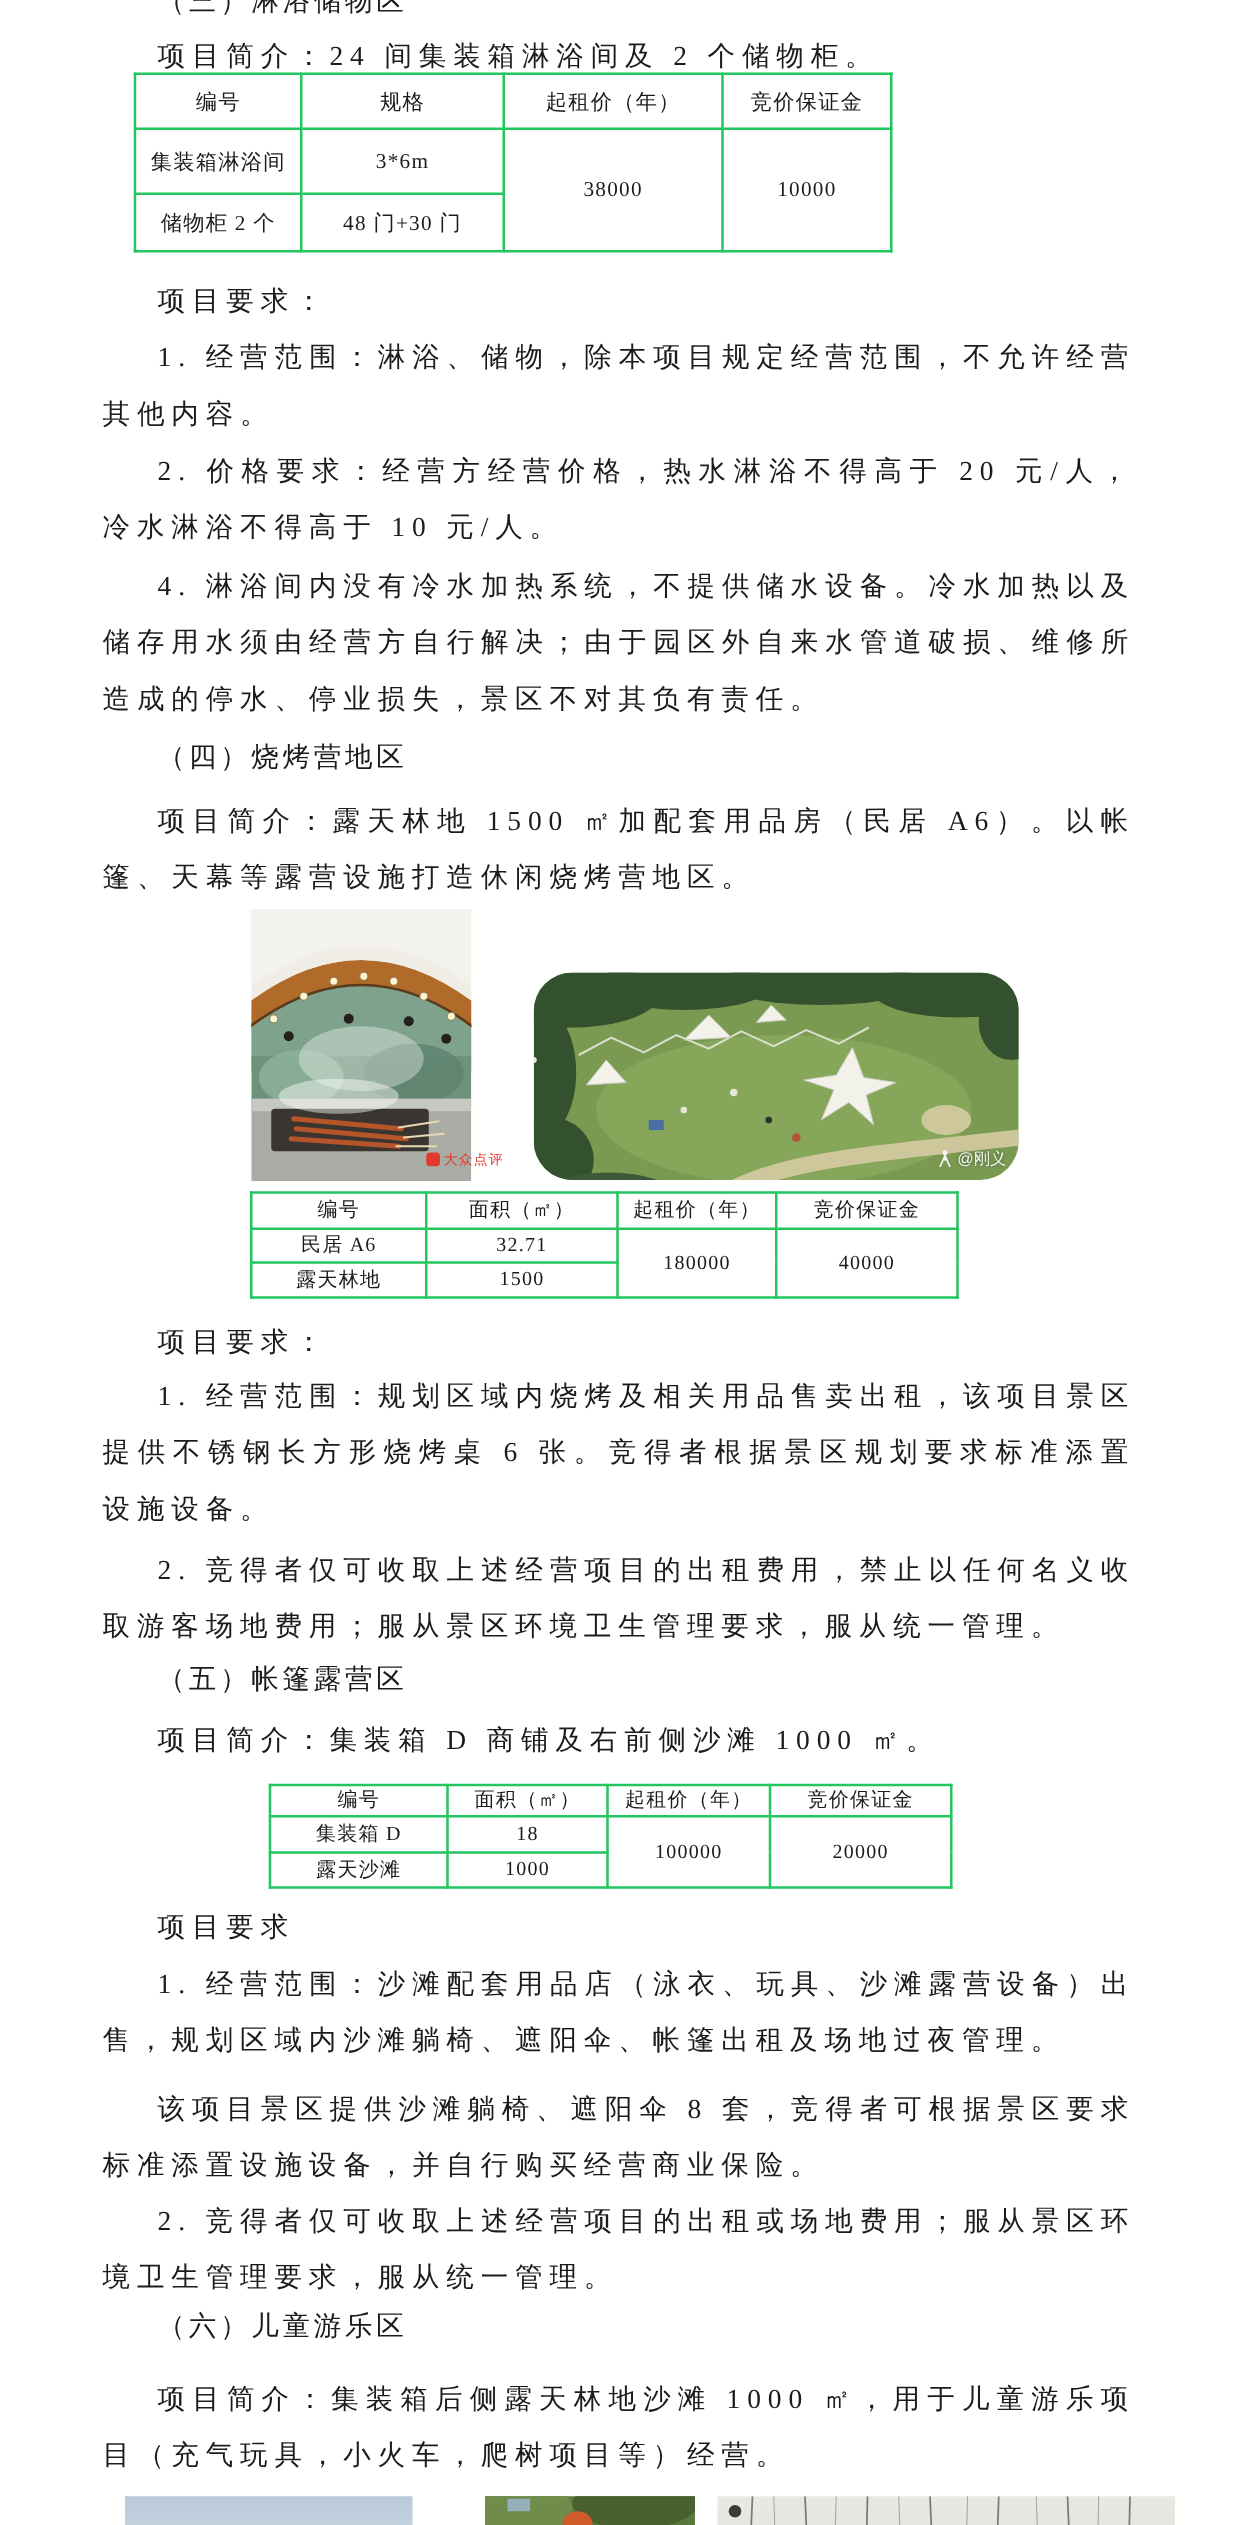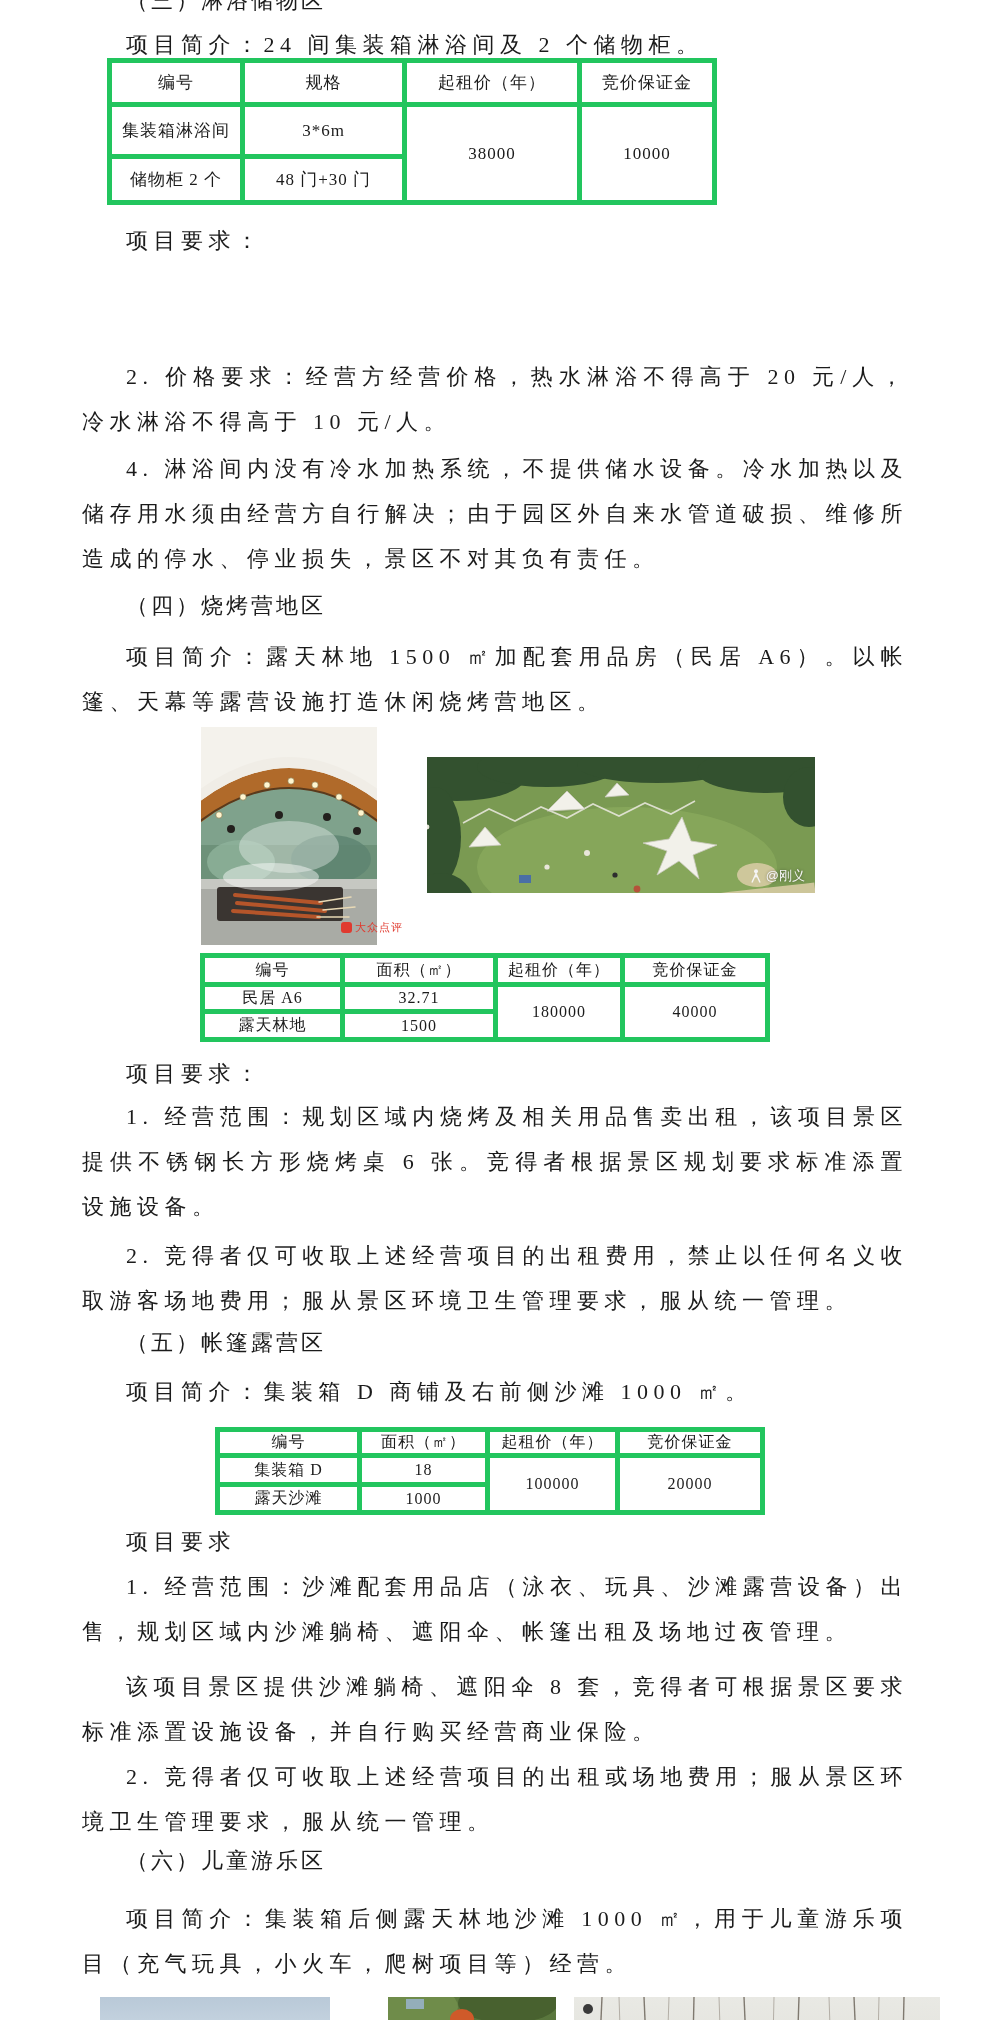--- a/index.html
+++ b/index.html
@@ -3,21 +3,21 @@
 <meta charset="utf-8">
 <style>
   html,body{margin:0;padding:0;background:#ffffff;}
   .page{position:relative;width:999px;height:2020px;background:#ffffff;overflow:hidden;
         font-family:"Liberation Serif","DejaVu Serif",serif;color:#1b1b1b;}
   .para{position:absolute;left:82px;width:826px;font-size:22px;line-height:45px;
         text-align:justify;letter-spacing:5.5px;}
   .indent{text-indent:44px;}
   .heading{position:absolute;left:82px;font-size:22px;line-height:30px;letter-spacing:3px;padding-left:44px;}
   .doc-table{position:absolute;border-collapse:collapse;table-layout:fixed;background:#fff;}
-  .doc-table td{border:5px solid #22c55e;text-align:center;vertical-align:middle;
+  .doc-table td{border:2px solid #22c55e;text-align:center;vertical-align:middle;
         font-size:17px;letter-spacing:1px;padding:0;color:#1b1b1b;}
   .t2 td,.t3 td{font-size:16px;}
   .photo{position:absolute;overflow:hidden;}
   .photo svg{display:block;}
   .wm-red{position:absolute;right:6px;bottom:10px;font-size:11px;color:#e03a2f;
         font-family:"Liberation Sans","DejaVu Sans",sans-serif;letter-spacing:1px;display:flex;align-items:center;gap:3px;}
   .wm-red .logo{width:11px;height:11px;background:#e03a2f;border-radius:3px;display:inline-block;}
   .wm-white{position:absolute;right:10px;bottom:8px;font-size:13px;color:#f5f5f5;
         font-family:"Liberation Sans","DejaVu Sans",sans-serif;display:flex;align-items:center;gap:4px;
         text-shadow:0 0 3px rgba(0,0,0,.45);}
@@ -53,20 +53,21 @@
         <td rowspan="2">10000</td>
       </tr>
       <tr style="height:46px">
         <td>储物柜 2 个</td>
         <td>48 门+30 门</td>
       </tr>
     </tbody>
   </table>
 
   <div class="para indent" style="top:218px;">项目要求：</div>
+  <div class="para indent" style="top:263px;">1. 经营范围：淋浴、储物，除本项目规定经营范围，不允许经营其他内容。</div>
   <div class="para indent" style="top:354px;">2. 价格要求：经营方经营价格，热水淋浴不得高于 20 元/人，冷水淋浴不得高于 10 元/人。</div>
   <div class="para indent" style="top:446px;">4. 淋浴间内没有冷水加热系统，不提供储水设备。冷水加热以及储存用水须由经营方自行解决；由于园区外自来水管道破损、维修所造成的停水、停业损失，景区不对其负有责任。</div>
 
   <div class="heading" style="top:591px;">（四）烧烤营地区</div>
   <div class="para indent" style="top:634px;">项目简介：露天林地 1500 ㎡加配套用品房（民居 A6）。以帐篷、天幕等露营设施打造休闲烧烤营地区。</div>
 
   <div class="photo" style="left:201px;top:727px;width:208px;height:218px;">
     <svg width="176" height="218" viewBox="0 0 176 218">
       <rect x="0" y="0" width="176" height="218" fill="#e9ece7"></rect>
       <rect x="0" y="0" width="176" height="80" fill="#f4f2ec"></rect>
@@ -107,21 +108,21 @@
         <line x1="116" y1="190" x2="148" y2="190"></line>
       </g>
       <ellipse cx="70" cy="150" rx="48" ry="14" fill="#ffffff" opacity="0.45"></ellipse>
     </svg>
     <span class="wm-red">
       <span class="logo"></span>
       <span>大众点评</span>
     </span>
   </div>
 
-  <div class="photo" style="left:427px;top:757px;width:388px;height:136px;">
+  <div class="photo" style="left:427px;top:778px;width:388px;height:166px;border-radius:31px;">
     <svg width="388" height="190" viewBox="0 0 388 190">
       <rect x="0" y="0" width="388" height="190" fill="#7a9a52"></rect>
       <ellipse cx="200" cy="110" rx="150" ry="60" fill="#8fb061" opacity="0.55"></ellipse>
       <g fill="#33512f">
         <ellipse cx="30" cy="18" rx="70" ry="26"></ellipse>
           <ellipse cx="120" cy="10" rx="70" ry="20"></ellipse>
         <ellipse cx="230" cy="8" rx="80" ry="18"></ellipse>
           <ellipse cx="340" cy="14" rx="70" ry="22"></ellipse>
         <ellipse cx="8" cy="80" rx="26" ry="50"></ellipse>
           <ellipse cx="14" cy="150" rx="34" ry="34"></ellipse>

